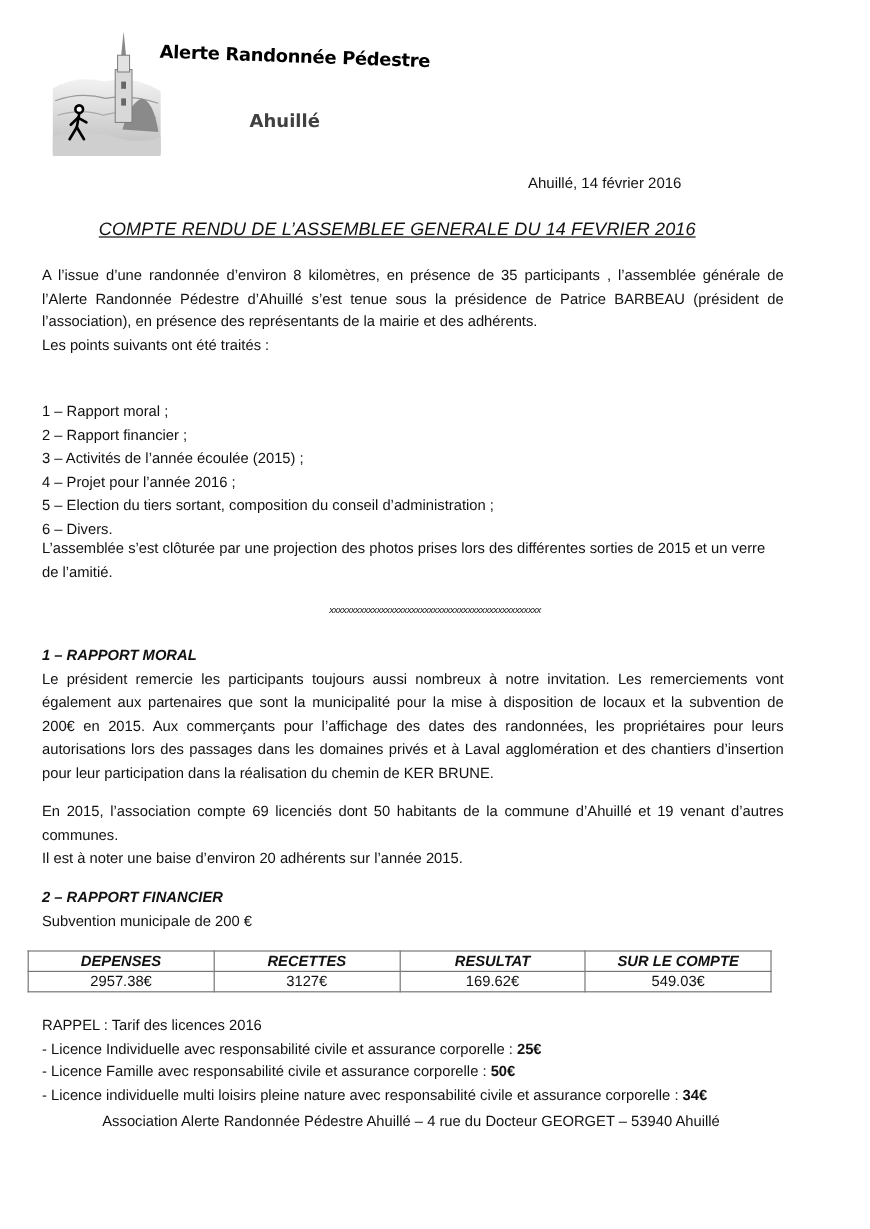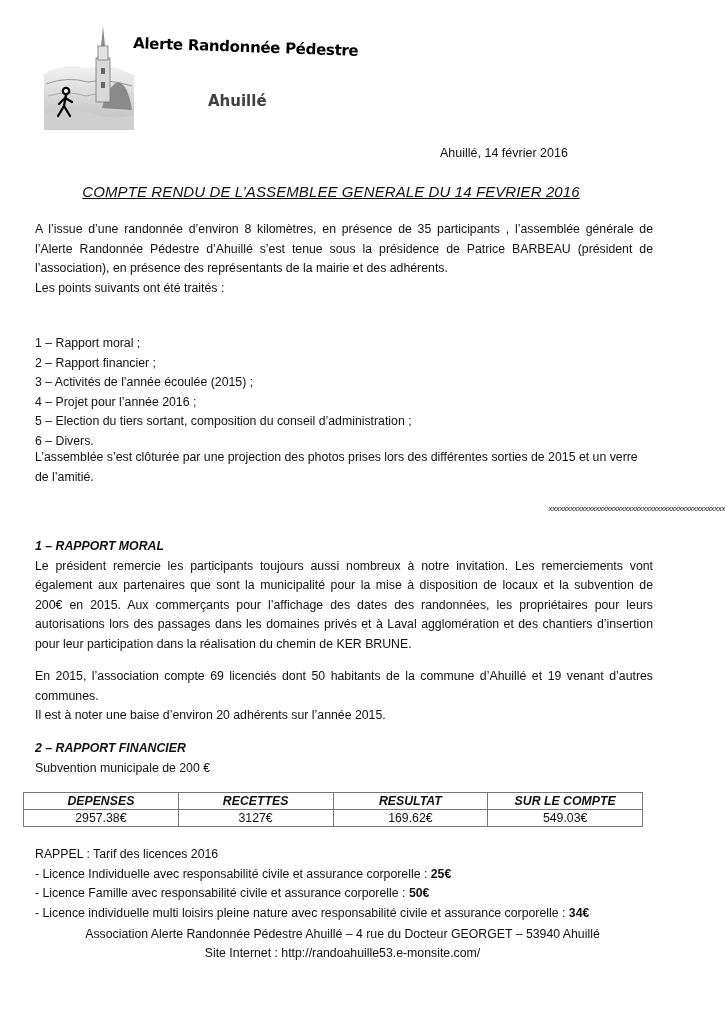--- a/index.html
+++ b/index.html
@@ -19,21 +19,21 @@
     font-family: "DejaVu Sans", sans-serif; font-weight: bold; font-size: 15px; color: #404040;
   }
   .date { position: absolute; left: 425px; top: 146px; font-size: 12.5px; margin-left: 15px; }
   .title {
     position: absolute; left: 0; width: 662px; top: 183px; text-align: center;
     font-size: 15px; font-style: italic; text-decoration: underline; letter-spacing: 0.1px;
   }
   .text { position: absolute; left: 35px; width: 618px; font-size: 12.3px; line-height: 19.5px; }
   .j-line { text-align: justify; text-align-last: justify; }
   .sep {
-    position: absolute; left: 0; width: 725px; top: 504px; text-align: right;
+    position: absolute; left: 0; width: 725px; top: 504px; text-align: center;
     font-size: 8px; font-style: italic; letter-spacing: -0.4px;
   }
   .section-head { font-weight: bold; font-style: italic; }
   table.fin {
     position: absolute; left: 23px; top: 792px; width: 620px;
     border-collapse: collapse; font-size: 12.3px;
   }
   table.fin th, table.fin td {
     border: 1px solid #777; text-align: center; padding: 0; height: 16px; line-height: 16px;
   }
@@ -144,16 +144,15 @@
 
   <div class="text" style="top:845px;">
     <div>RAPPEL : Tarif des licences 2016</div>
     <div><span>- Licence Individuelle avec responsabilité civile et assurance corporelle : </span><b>25€</b></div>
     <div><span>- Licence Famille avec responsabilité civile et assurance corporelle : </span><b>50€</b></div>
     <div><span>- Licence individuelle multi loisirs pleine nature avec responsabilité civile et assurance corporelle : </span><b>34€</b></div>
   </div>
 
   <div class="footer">
     <div>Association Alerte Randonnée Pédestre Ahuillé – 4 rue du Docteur GEORGET – 53940 Ahuillé</div>
-    <div>Site Internet : http://randoahuille53.e-monsite.com/</div>
   </div>
 
 </div>
 
 </body></html>

